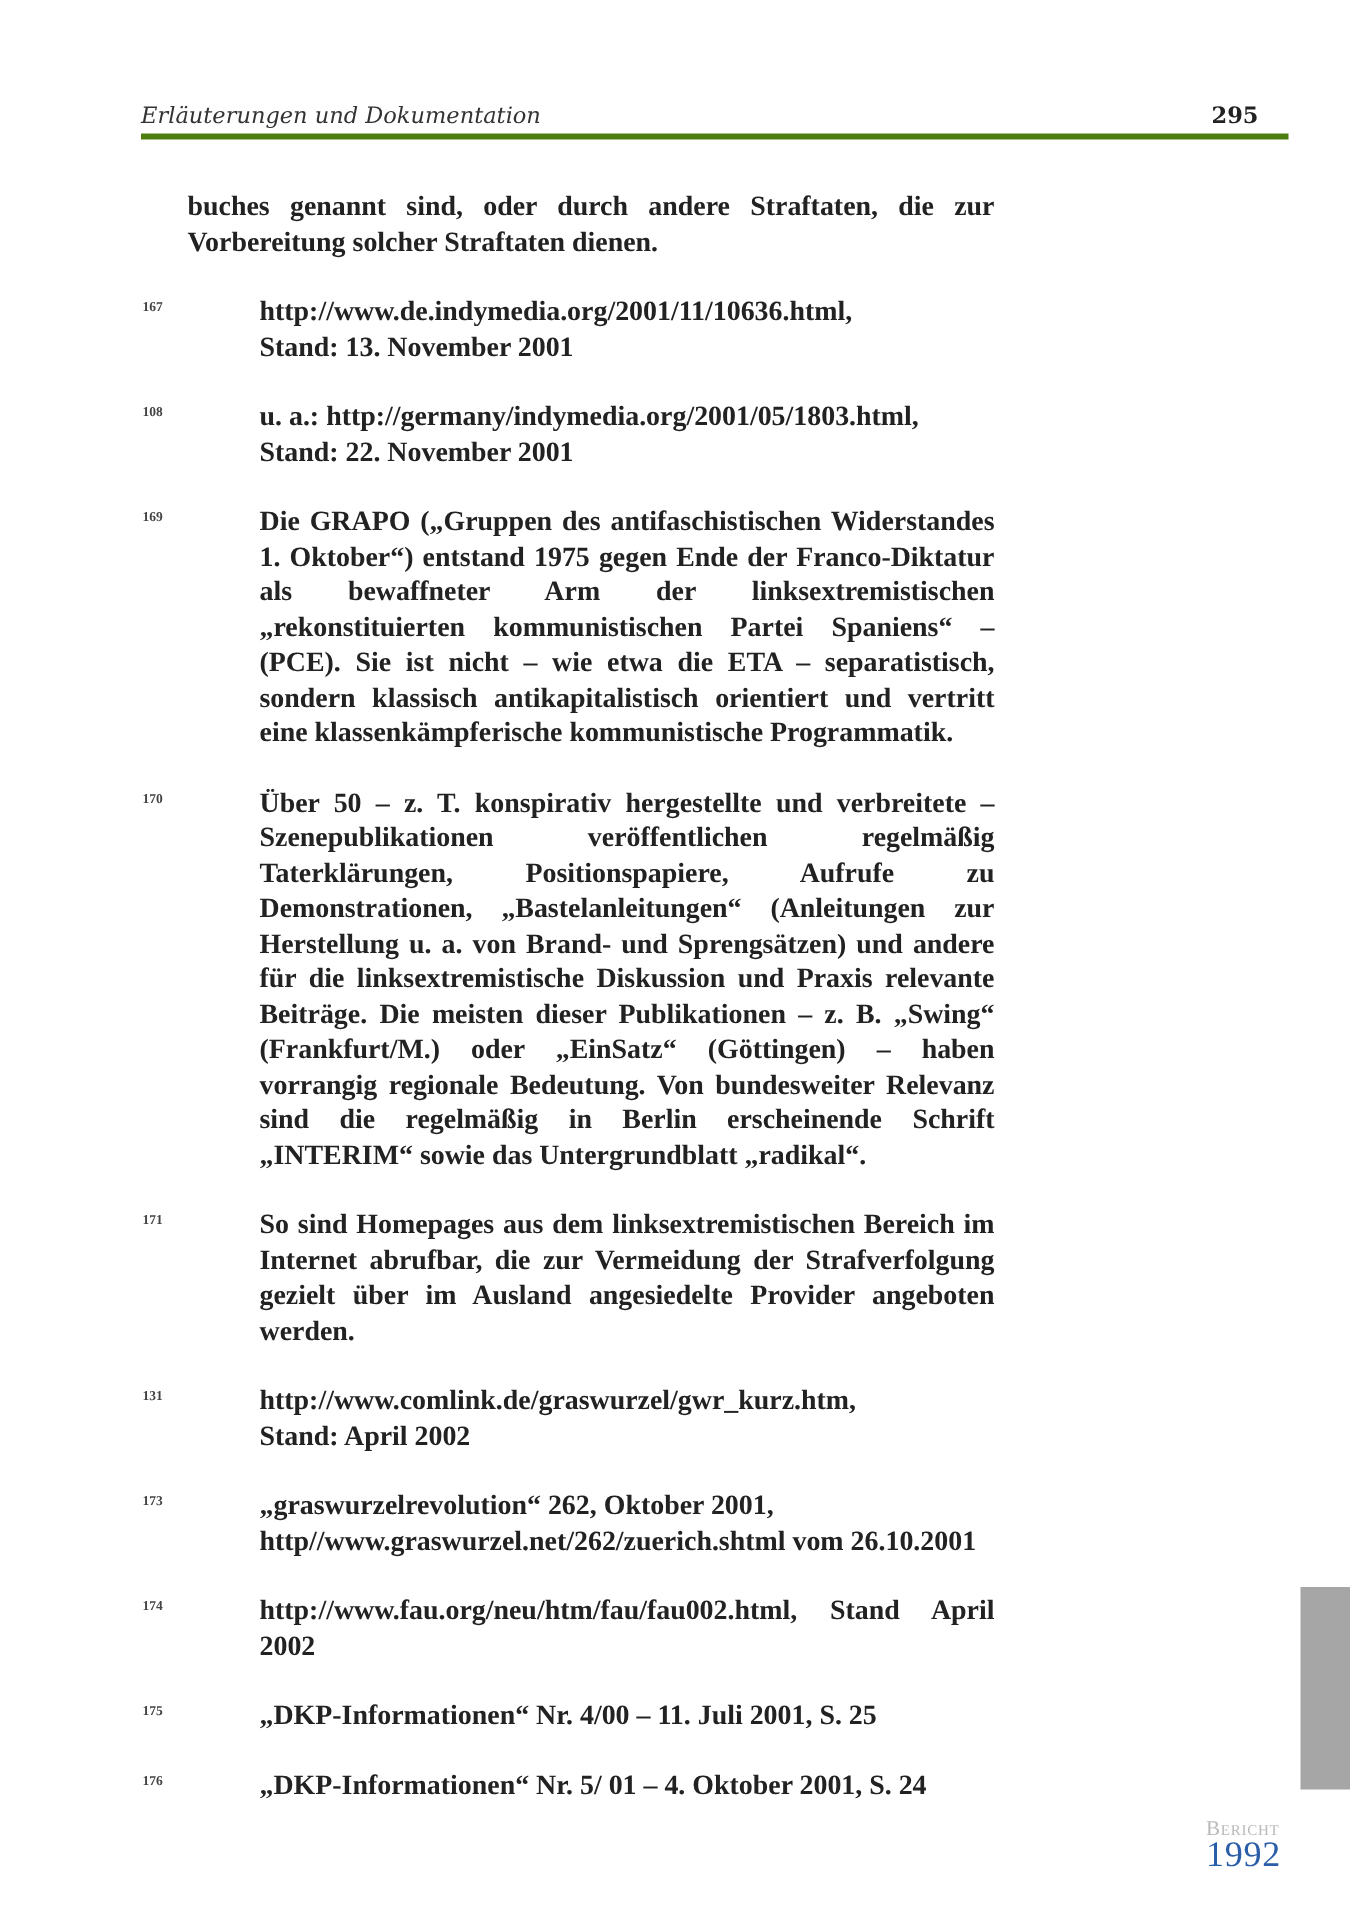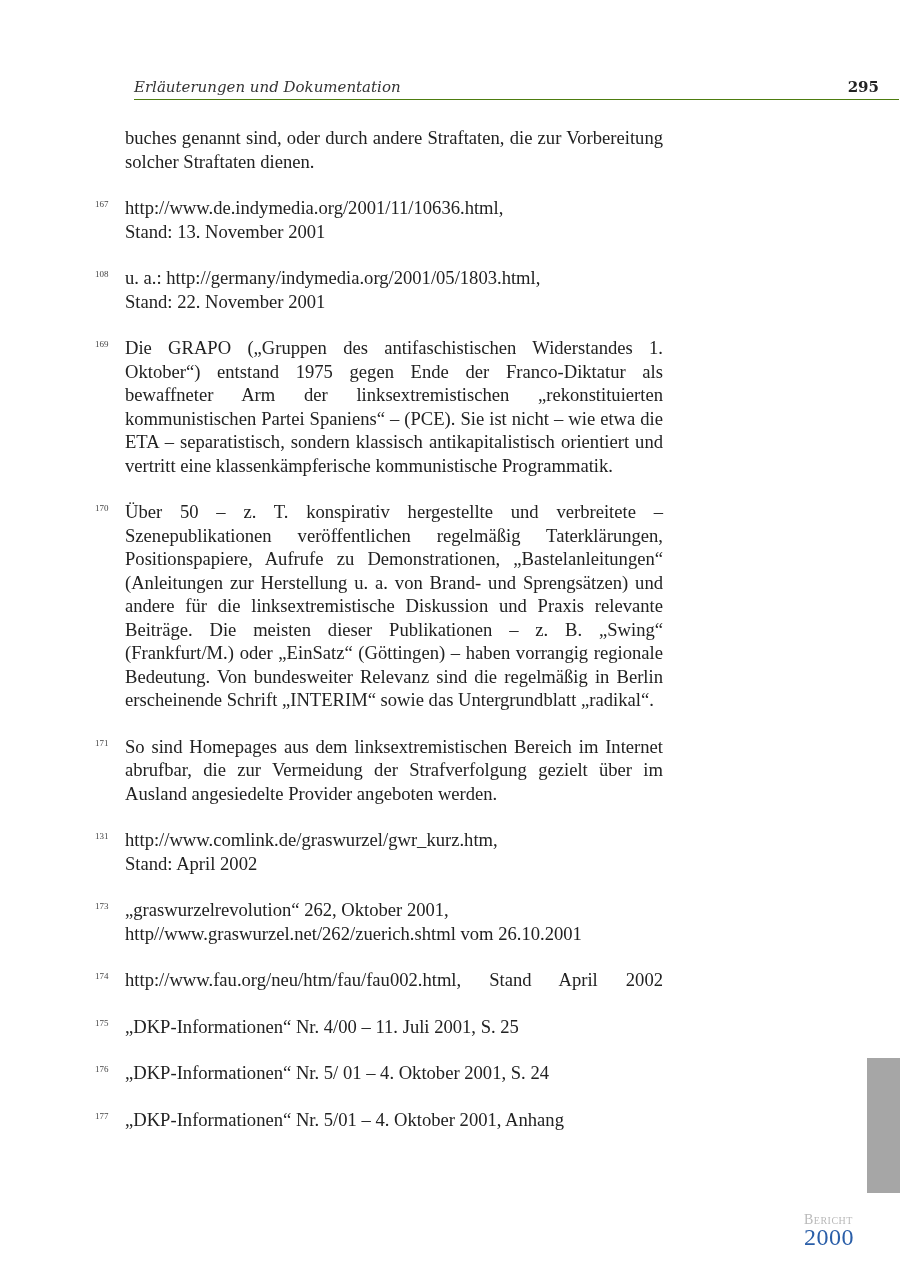--- a/index.html
+++ b/index.html
@@ -11,25 +11,24 @@
       width: 900px;
       height: 1278px;
       position: relative;
       overflow: hidden;
       font-family: "DejaVu Serif", "Liberation Serif", serif;
       color: #222222;
     }
     .running-header {
       position: absolute;
       left: 94px;
-      top: 76px;
+      top: 66px;
       width: 765px;
       height: 23px;
-      border-bottom: 1px solid #4d7c0f;
-      margin-left: 40px;
+      border-bottom: 4px solid #4d7c0f;
     }
     .running-title {
       position: absolute;
       left: 0;
       top: 2px;
       font-family: "DejaVu Serif", "Liberation Serif", serif;
       font-style: italic;
       font-size: 15px;
       color: #333333;
     }
@@ -48,20 +47,21 @@
       left: 95px;
       top: 126px;
       width: 568px;
     }
     .para {
       font-family: "Liberation Serif", "DejaVu Serif", serif;
       font-size: 18.6px;
       line-height: 23.5px;
       text-align: justify;
       hyphens: manual;
+      font-weight: bold;
     }
     .continuation {
       padding-left: 30px;
       margin-bottom: 23px;
     }
     .footnote {
       position: relative;
       padding-left: 30px;
       margin-bottom: 23px;
     }
@@ -69,20 +69,21 @@
       position: absolute;
       left: 0;
       top: 3px;
       font-family: "Liberation Serif", "DejaVu Serif", serif;
       font-size: 9px;
       line-height: 10px;
       color: #444444;
     }
     .footnote .fn-text {
       display: block;
+      margin-left: 48px;
     }
     .fn-text .line {
       display: block;
       text-align: left;
     }
     .justify-last .fn-text {
       text-align: justify;
       text-align-last: justify;
     }
     .side-tab {
@@ -189,27 +190,21 @@
     </span>
   </div>
 
   <div class="para footnote">
     <span class="fn-num">176</span>
     <span class="fn-text">
       <span class="line">„DKP-Informationen“ Nr. 5/ 01 – 4. Oktober 2001, S. 24</span>
     </span>
   </div>
 
-  <div class="para footnote">
-    <span class="fn-num">177</span>
-    <span class="fn-text">
-      <span class="line">„DKP-Informationen“ Nr. 5/01 – 4. Oktober 2001, Anhang</span>
-    </span>
-  </div>
 
 </div>
 
 <div class="side-tab"></div>
 
 <div class="brand">
   <span class="brand-word">Bericht</span>
-  <span class="brand-year">2000</span>
+  <span class="brand-year">1992</span>
 </div>
 
 </body></html>

